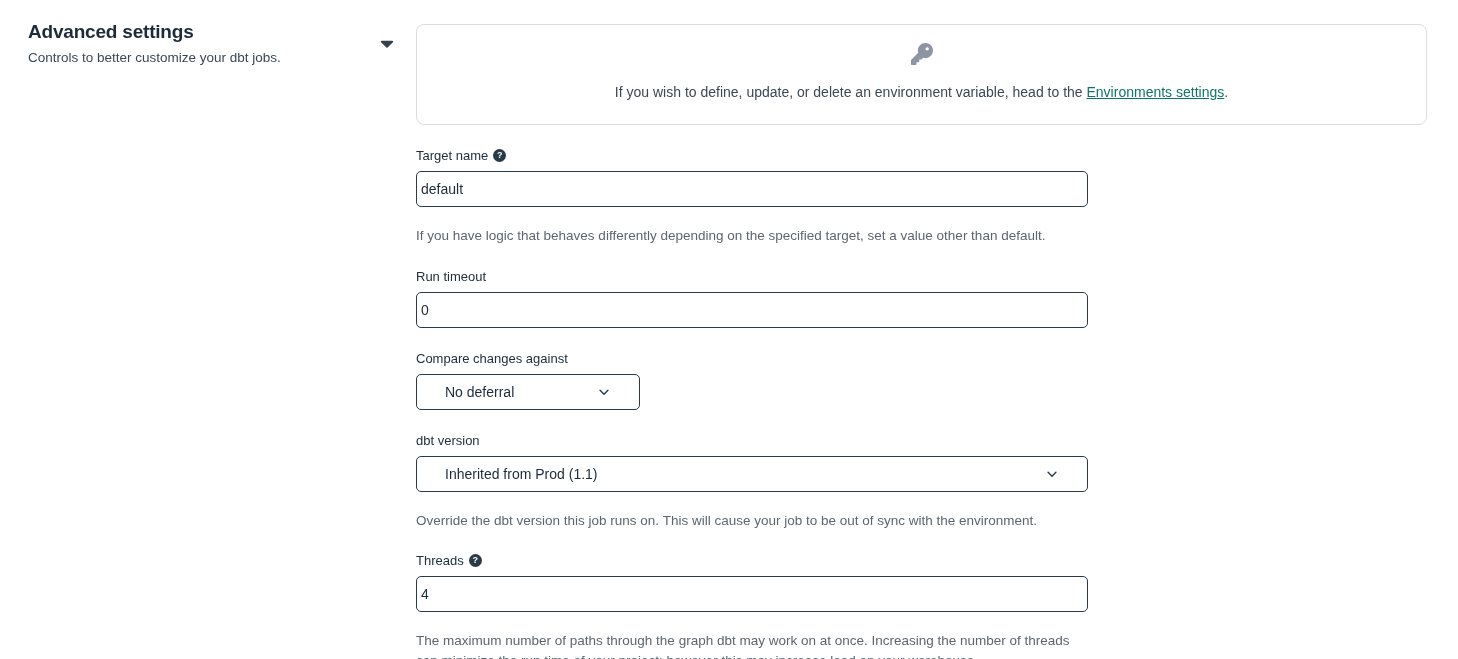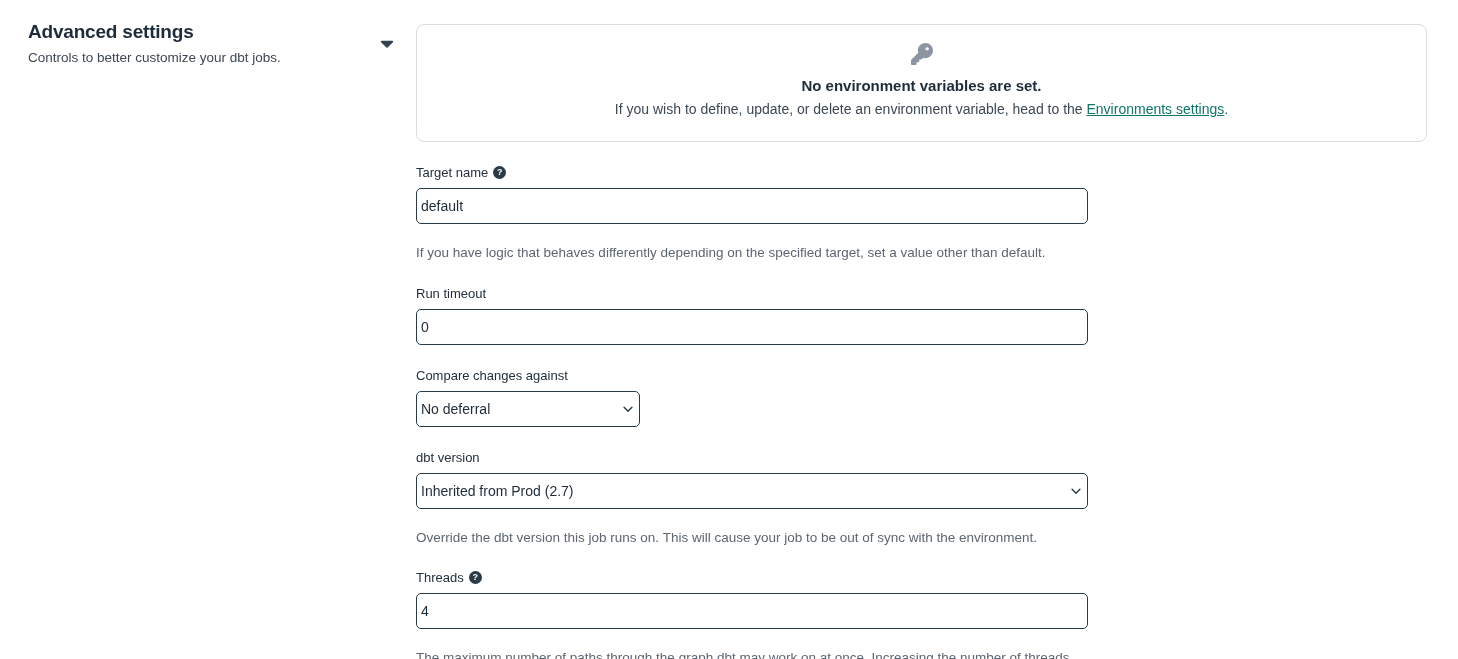--- a/index.html
+++ b/index.html
@@ -104,21 +104,21 @@
     font-family: "Liberation Sans", sans-serif;
     font-size: 14px;
     color: #1e2b3a;
     background: #ffffff;
     outline: none;
   }
   .select-box {
     height: 36px;
     border: 1px solid #2b3a47;
     border-radius: 5px;
-    padding: 0 4px;
+    padding: 0 28px;
     display: flex;
     align-items: center;
     justify-content: space-between;
     font-size: 14px;
     color: #1e2b3a;
     background: #ffffff;
     cursor: pointer;
   }
   .select-box.narrow { width: 224px; }
   .select-box.wide { width: 100%; }
@@ -149,21 +149,20 @@
   </div>
 
   <div class="right-col">
 
     <div class="env-banner">
       <span class="key-icon">
         <svg width="22" height="22" viewBox="0 0 512 512">
           <path fill="#8d95a3" d="M336 352c97.2 0 176-78.8 176-176S433.2 0 336 0S160 78.8 160 176c0 18.7 2.9 36.8 8.3 53.7L7 391c-4.5 4.5-7 10.6-7 17v80c0 13.3 10.7 24 24 24h80c13.3 0 24-10.7 24-24V448h40c13.3 0 24-10.7 24-24V384h40c6.4 0 12.5-2.5 17-7l33.3-33.3c16.9 5.4 35 8.3 53.7 8.3zM376 96a40 40 0 1 1 0 80 40 40 0 1 1 0-80z"></path>
         </svg>
       </span>
-      <div class="env-banner-title">No environment variables are set.</div>
       <div class="env-banner-message"><span>If you wish to define, update, or delete an environment variable, head to the </span><a>Environments settings</a><span>.</span></div>
     </div>
 
     <div class="form-area">
 
       <div class="field">
         <div class="field-label-row">
           <span class="field-label">Target name</span>
           <span class="help-icon">?</span>
         </div>
@@ -190,21 +189,21 @@
             </svg>
           </span>
         </div>
       </div>
 
       <div class="field">
         <div class="field-label-row">
           <span class="field-label">dbt version</span>
         </div>
         <div class="select-box wide">
-          <span>Inherited from Prod (2.7)</span>
+          <span>Inherited from Prod (1.1)</span>
           <span class="chevron-down-icon">
             <svg width="14" height="14" viewBox="0 0 16 16">
               <polyline points="3.5,6 8,10.5 12.5,6" fill="none" stroke="#2b3a47" stroke-width="1.6" stroke-linecap="round" stroke-linejoin="round"></polyline>
             </svg>
           </span>
         </div>
         <div class="helper-text">Override the dbt version this job runs on. This will cause your job to be out of sync with the environment.</div>
       </div>
 
       <div class="field">

